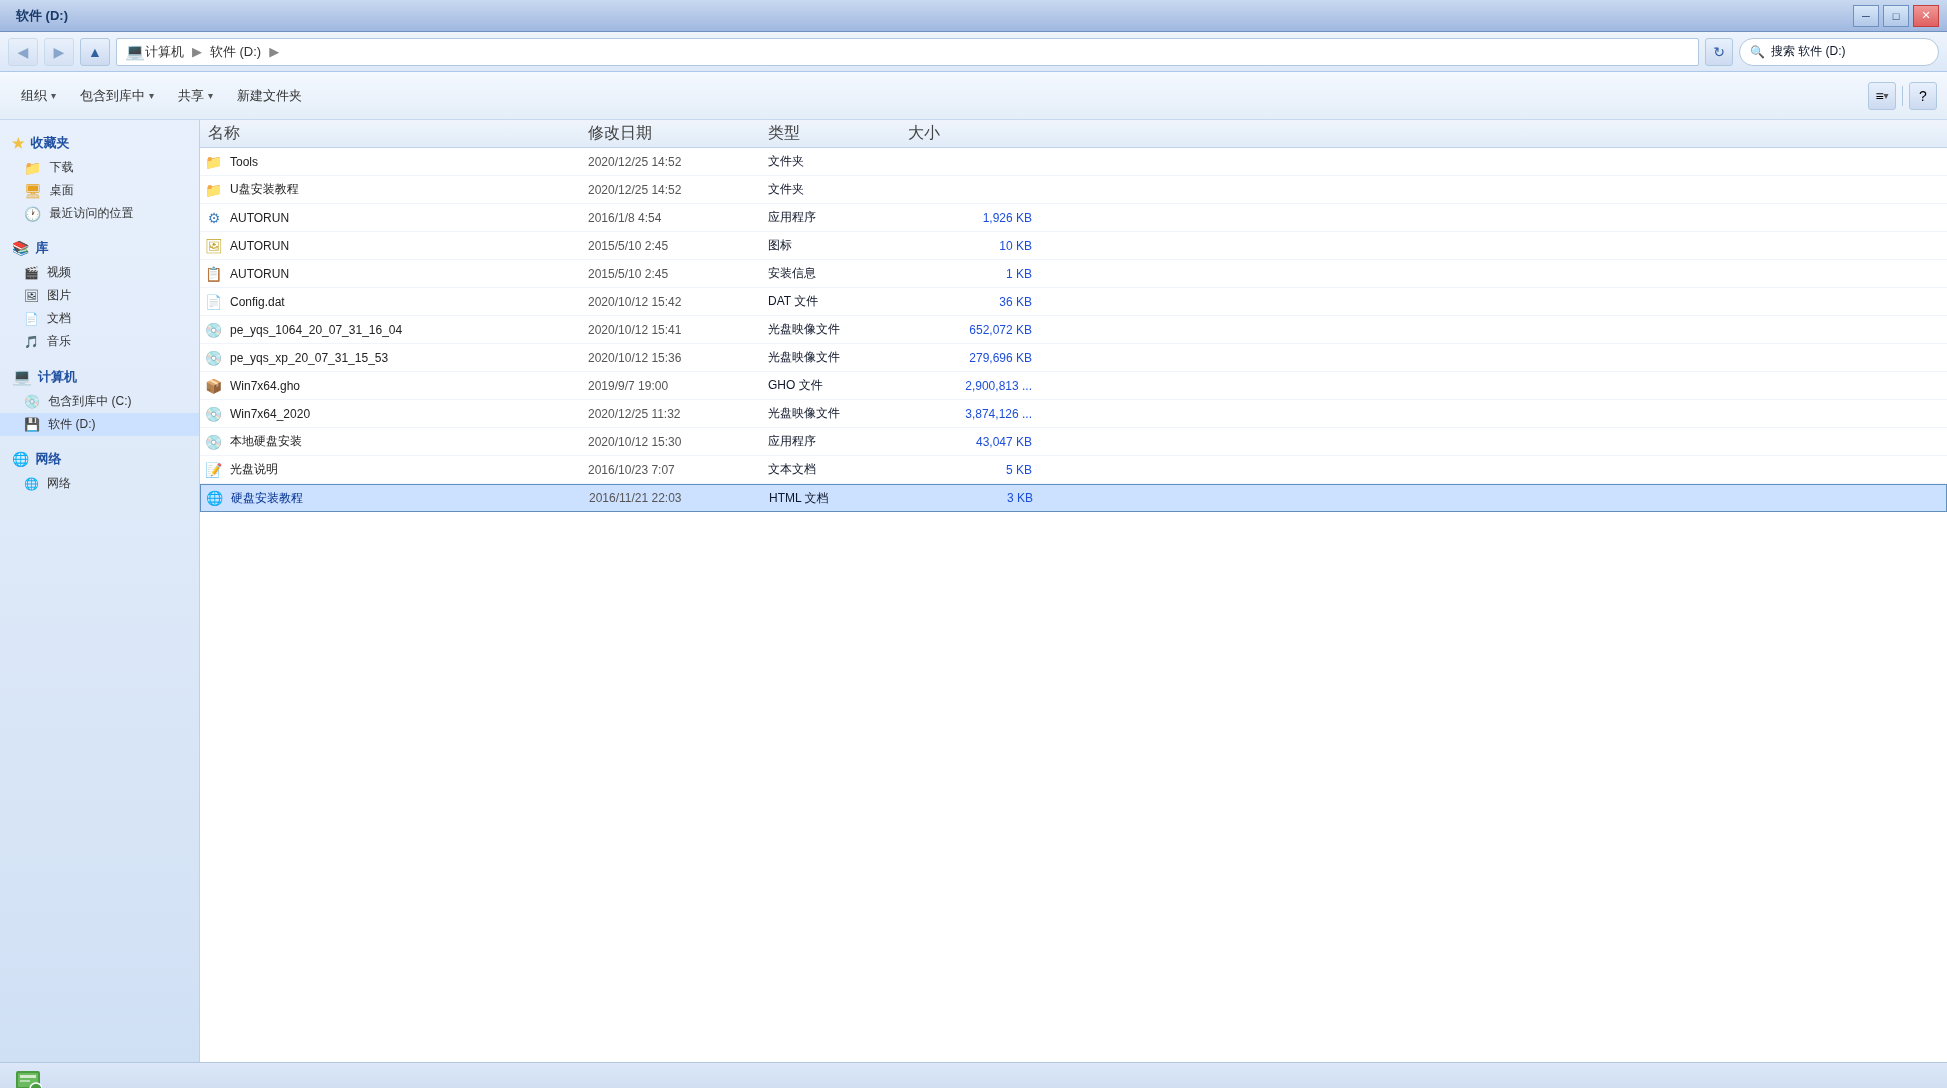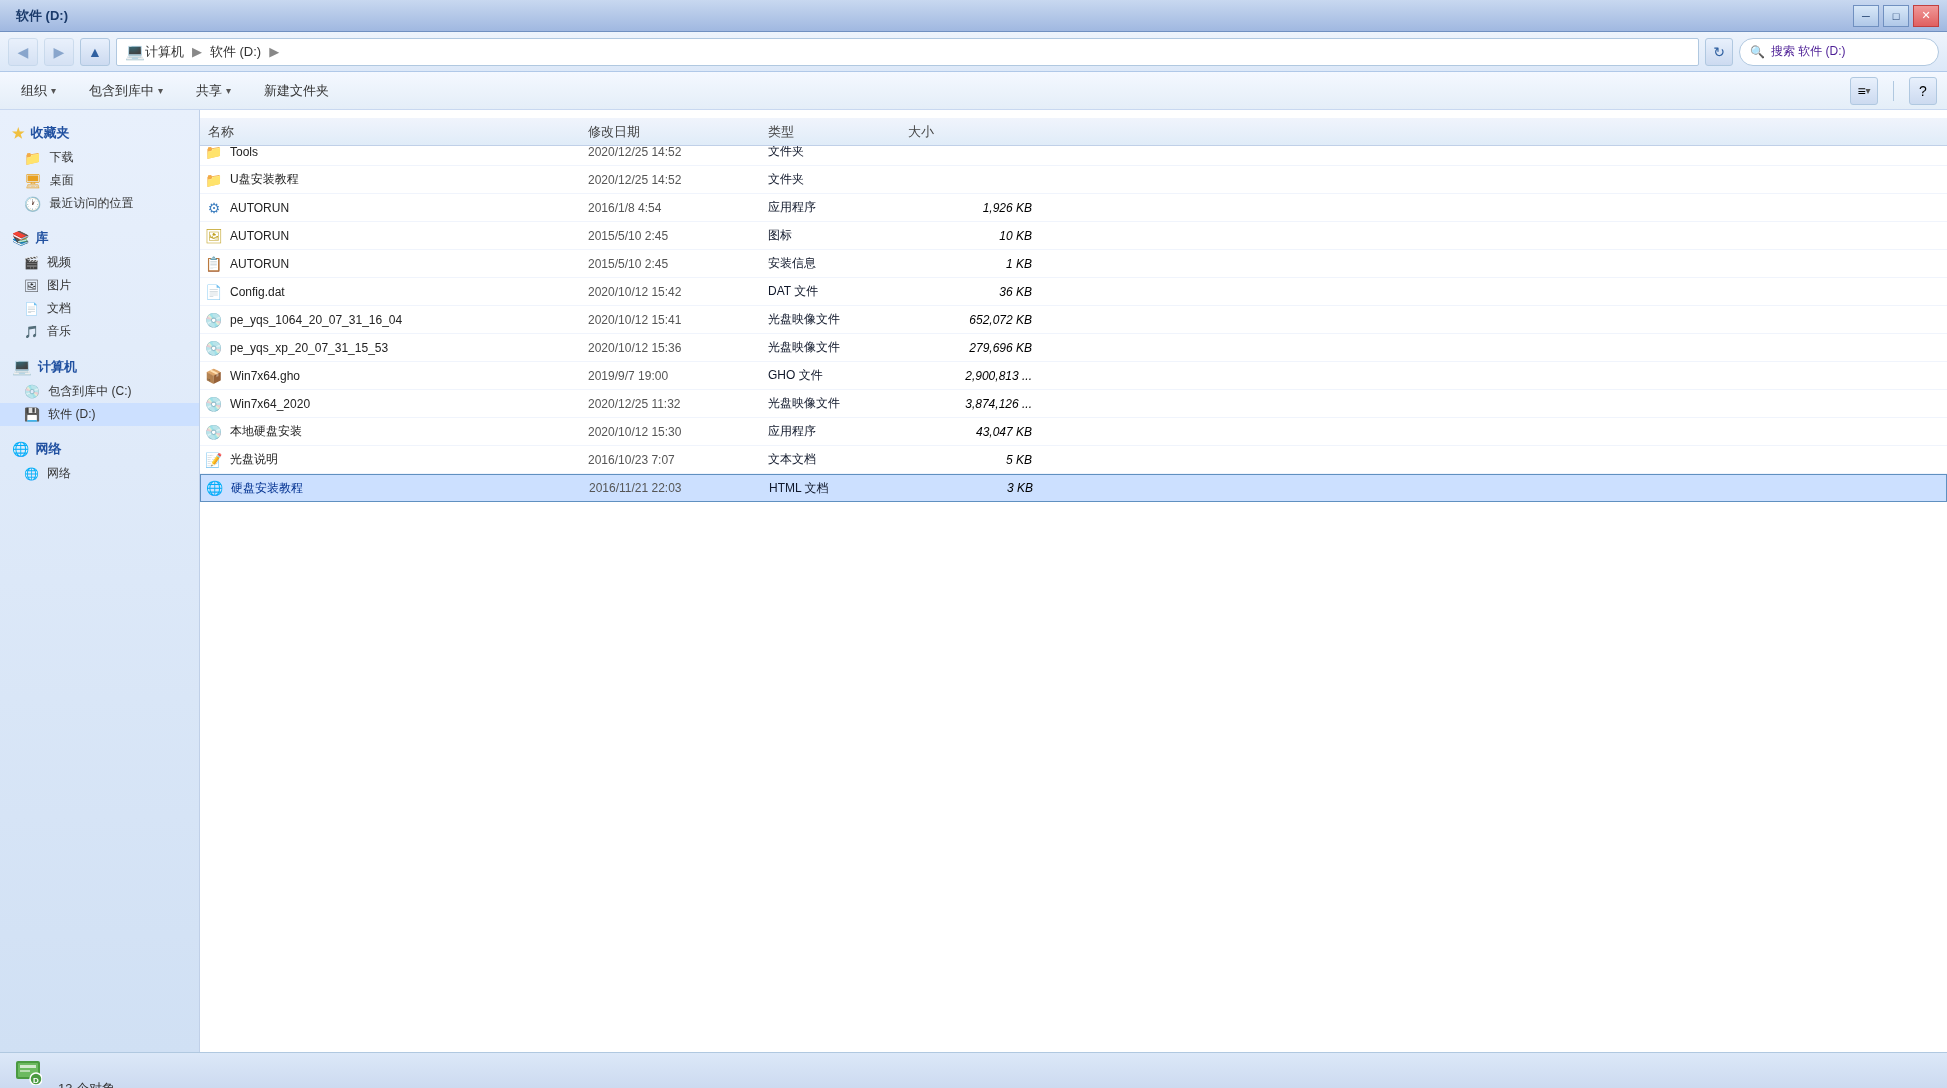--- a/index.html
+++ b/index.html
@@ -112,25 +112,25 @@
       align-items: center;
       padding: 0 10px;
       gap: 6px;
       font-size: 12px;
       color: #999;
     }
 
     
     .toolbar {
       background: linear-gradient(to bottom, #f4f8ff, #e4eef8);
-      height: 38px;
+      height: 48px;
       display: flex;
       align-items: center;
       padding: 0 10px;
-      gap: 11px;
+      gap: 2px;
       border-bottom: 1px solid #c8d8f0;
     }
     .toolbar-btn {
       height: 28px;
       padding: 0 10px;
       border: 1px solid transparent;
       background: transparent;
       border-radius: 3px;
       cursor: pointer;
       display: flex;
@@ -211,24 +211,24 @@
       flex: 1;
       overflow-y: auto;
       background: #fff;
     }
     .filelist-header {
       display: flex;
       align-items: center;
       background: linear-gradient(to bottom, #f0f4fc, #e0ecf8);
       border-bottom: 1px solid #c0d0e8;
       height: 28px;
-      font-size: 13px;
+      font-size: 16px;
       color: #444;
       position: sticky;
-      top: 8px;
+      top: 0;
       z-index: 1;
     }
     .col-name { width: 380px; padding: 0 8px; cursor: pointer; }
     .col-date { width: 180px; padding: 0 8px; cursor: pointer; }
     .col-type { width: 140px; padding: 0 8px; cursor: pointer; }
     .col-size { width: 140px; padding: 0 8px; cursor: pointer; text-align: right; }
     .col-header { display: flex; align-items: center; gap: 4px; }
 
     .file-row {
       display: flex;
@@ -237,21 +237,21 @@
       border-bottom: 1px solid #f0f4fc;
       font-size: 12px;
     }
     .file-row.selected { background: #cce0ff; border: 1px solid #6090c0; }
     .file-row.selected .col-name-cell { color: #003090; }
 
     .file-icon { width: 20px; display: flex; align-items: center; justify-content: center; font-size: 14px; flex-shrink: 0; }
     .col-name-cell { display: flex; align-items: center; gap: 6px; width: 380px; padding: 0 4px; overflow: hidden; white-space: nowrap; }
     .col-date-cell { width: 180px; padding: 0 8px; color: #555; overflow: hidden; white-space: nowrap; }
     .col-type-cell { width: 140px; padding: 0 8px; color: #0f172a; overflow: hidden; white-space: nowrap; }
-    .col-size-cell { width: 140px; padding: 0 8px; color: #000000; text-align: right; font-style: italic; }
+    .col-size-cell { width: 140px; padding: 0 8px; color: #1d4ed8; text-align: right; }
 
     
     .statusbar {
       background: linear-gradient(to bottom, #dce8f8, #ccdaf0);
       height: 36px;
       display: flex;
       align-items: center;
       padding: 0 12px;
       border-top: 1px solid #b0c8e0;
       gap: 14px;
@@ -296,21 +296,21 @@
     <span class="breadcrumb-item">
       <span>计算机</span>
       <span class="sep">▶</span>
       <span>软件 (D:)</span>
       <span class="sep">▶</span>
     </span>
   </div>
   <button class="refresh-btn">↻</button>
   <div class="search-box">
     <span>🔍</span>
-    <span style="color:#4c1d95;font-size:12px;">搜索 软件 (D:)</span>
+    <span style="color:#0f172a;font-size:12px;">搜索 软件 (D:)</span>
   </div>
 </div>
 
 <div class="toolbar">
   <button class="toolbar-btn">
     <span>组织</span>
     <span class="dropdown-arrow">▾</span>
   </button>
   <button class="toolbar-btn">
     <span>包含到库中</span>

